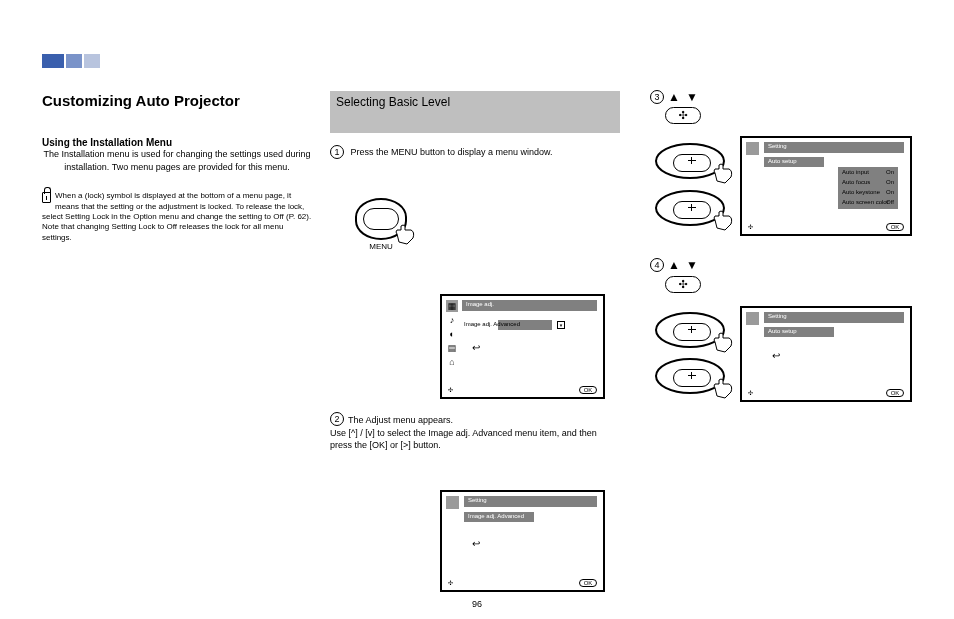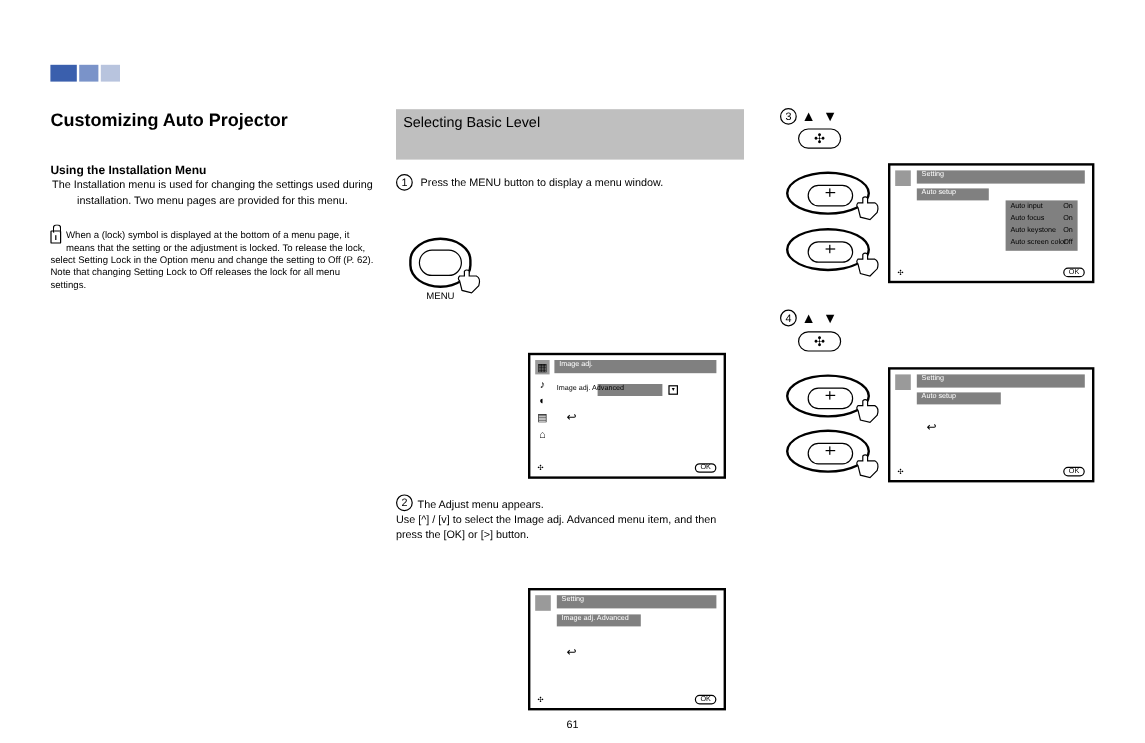--- a/index.html
+++ b/index.html
@@ -74,21 +74,21 @@
 
 <div class="stepbanner">
   <div>Selecting Basic Level</div>
 </div>
 
 <div class="col" style="top:145px; left:330px; width:290px;">
   <div style="display:inline-block;width:14px;height:14px;border:1px solid #000;border-radius:50%;text-align:center;font-size:9px;line-height:13px;">1</div>
   <span class="body" style="margin-left:4px;text-align:right;">Press the MENU button to display a menu window.</span>
 </div>
 
-<div class="col" style="top:198px; left:341px;">
+<div class="col" style="top:198px; left:355px;">
   <div style="width:52px;height:42px;border:2px solid #000;border-radius:50%/45%;display:flex;align-items:center;justify-content:center;position:relative;">
     <div style="width:36px;height:22px;border:1px solid #000;border-radius:11px;"></div>
     <svg class="hand-svg" width="28" height="24" viewBox="0 0 28 24">
         <path d="M4 10 Q2 8 4 6 L8 6 L8 2 Q10 0 12 2 L12 6 L18 6 Q22 8 20 14 L14 20 L6 18 Z" fill="#fff" stroke="#000" stroke-width="1"></path>
       </svg>
   </div>
   <div class="small" style="text-align:center;margin-top:2px;">MENU</div>
 </div>
 
 <div class="osd osd-large" style="top:294px; left:440px;">
@@ -217,13 +217,13 @@
   <div class="osd-txt" style="top:5px;left:26px;color:#fff;">Setting</div>
   <div class="osd-sel" style="top:19px;left:22px;width:70px;"></div>
   <div class="osd-txt" style="top:20px;left:26px;color:#fff;">Auto setup</div>
   <div class="osd-ret" style="top:42px;left:30px;">↩</div>
   <div class="osd-bot">
       <span>✣</span>
       <span class="osd-round">OK</span>
     </div>
 </div>
 
-<div class="col" style="bottom:10px; left:50%; transform:translateX(-50%); font-size:9px;">61</div>
+<div class="col" style="bottom:10px; left:50%; transform:translateX(-50%); font-size:9px;">96</div>
 
 </body></html>

